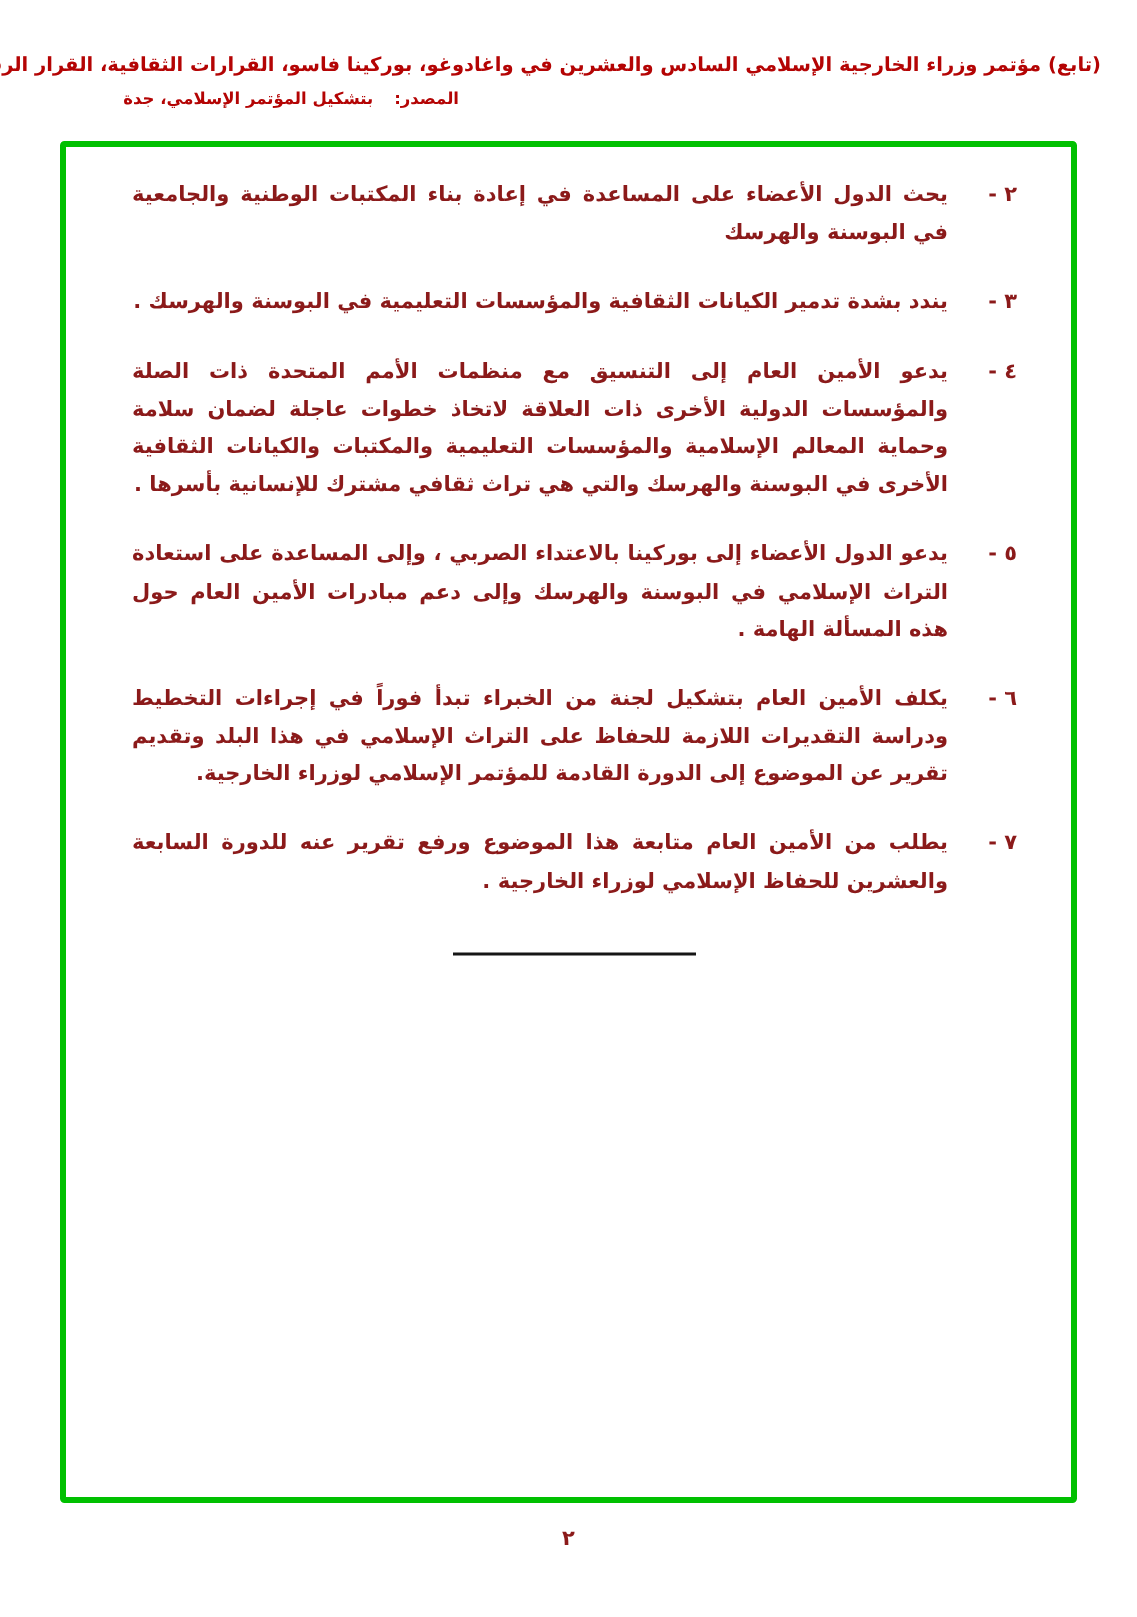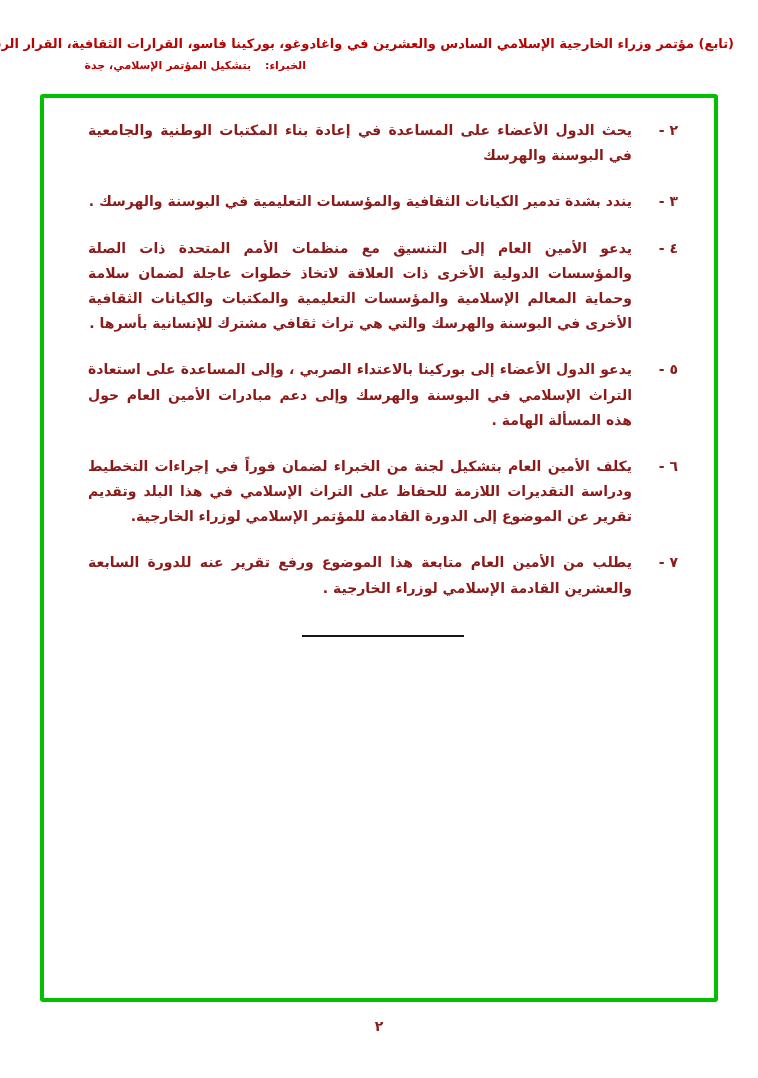--- a/index.html
+++ b/index.html
@@ -87,21 +87,21 @@
   }
 </style>
 </head>
 <body>
 
 <div class="page">
 
   <div class="header">
     <div class="header-title">(تابع) مؤتمر وزراء الخارجية الإسلامي السادس والعشرين في واغادوغو، بوركينا فاسو، القرارات الثقافية، القرار الرقم ٢٠/٢٦-ث</div>
     <div class="source-line">
-      <span class="source-label">الخبراء:</span>
+      <span class="source-label">المصدر:</span>
       <span class="source-value">بتشكيل المؤتمر الإسلامي، جدة</span>
     </div>
   </div>
 
   <div class="green-box">
     <div class="items">
 
       <div class="item">
         <span class="num">٢ -</span>
         <div class="text">يحث الدول الأعضاء على المساعدة في إعادة بناء المكتبات الوطنية والجامعية في البوسنة والهرسك</div>
@@ -117,26 +117,26 @@
         <div class="text">يدعو الأمين العام إلى التنسيق مع منظمات الأمم المتحدة ذات الصلة والمؤسسات الدولية الأخرى ذات العلاقة لاتخاذ خطوات عاجلة لضمان سلامة وحماية المعالم الإسلامية والمؤسسات التعليمية والمكتبات والكيانات الثقافية الأخرى في البوسنة والهرسك والتي هي تراث ثقافي مشترك للإنسانية بأسرها .</div>
       </div>
 
       <div class="item">
         <span class="num">٥ -</span>
         <div class="text">يدعو الدول الأعضاء إلى بوركينا بالاعتداء الصربي ، وإلى المساعدة على استعادة التراث الإسلامي في البوسنة والهرسك وإلى دعم مبادرات الأمين العام حول هذه المسألة الهامة .</div>
       </div>
 
       <div class="item">
         <span class="num">٦ -</span>
-        <div class="text">يكلف الأمين العام بتشكيل لجنة من الخبراء لضمان فوراً في إجراءات التخطيط ودراسة التقديرات اللازمة للحفاظ على التراث الإسلامي في هذا البلد وتقديم تقرير عن الموضوع إلى الدورة القادمة للمؤتمر الإسلامي لوزراء الخارجية.</div>
+        <div class="text">يكلف الأمين العام بتشكيل لجنة من الخبراء تبدأ فوراً في إجراءات التخطيط ودراسة التقديرات اللازمة للحفاظ على التراث الإسلامي في هذا البلد وتقديم تقرير عن الموضوع إلى الدورة القادمة للمؤتمر الإسلامي لوزراء الخارجية.</div>
       </div>
 
       <div class="item">
         <span class="num">٧ -</span>
-        <div class="text">يطلب من الأمين العام متابعة هذا الموضوع ورفع تقرير عنه للدورة السابعة والعشرين القادمة الإسلامي لوزراء الخارجية .</div>
+        <div class="text">يطلب من الأمين العام متابعة هذا الموضوع ورفع تقرير عنه للدورة السابعة والعشرين للحفاظ الإسلامي لوزراء الخارجية .</div>
       </div>
 
       <div class="separator"></div>
 
     </div>
   </div>
 
   <div class="page-number">٢</div>
 
 </div>

